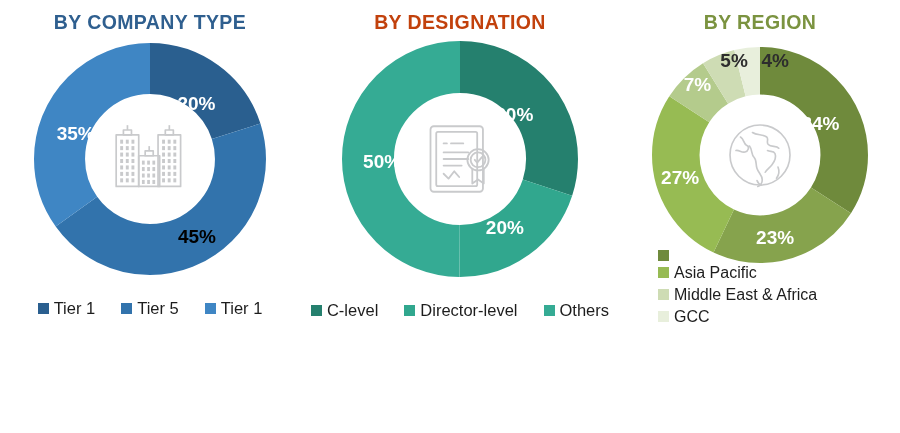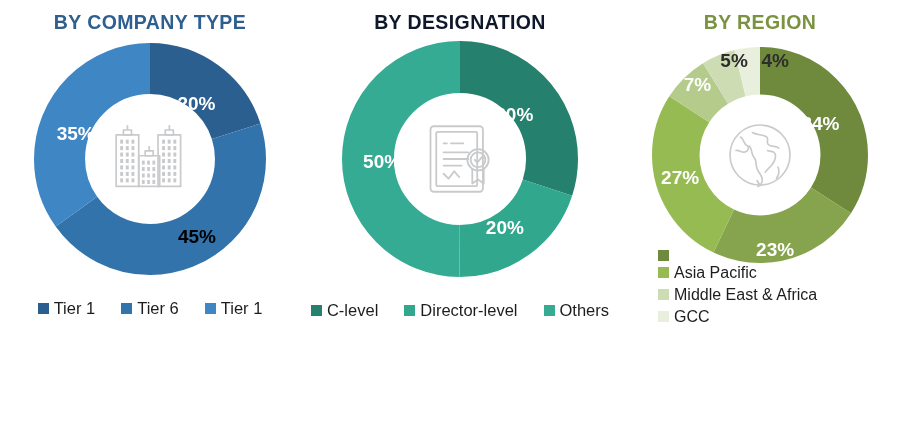--- a/index.html
+++ b/index.html
@@ -34,21 +34,21 @@
   .panel-title {
     text-align: center;
     font-size: 19.5px;
     font-weight: bold;
     letter-spacing: 0.4px;
     padding-top: 11px;
     line-height: 22px;
     white-space: nowrap;
   }
   .title-company { color: #2f5f8f; }
-  .title-designation { color: #0f172a; }
+  .title-designation { color: #c2410c; }
   .title-region { color: #7b9340; }
 
   .donut-wrap {
     position: relative;
     margin: 0 auto;
     display: block;
   }
   .donut-wrap svg { display: block; overflow: visible; }
 
   .pct-label {
@@ -211,21 +211,21 @@
         <div class="pct-label" style="left: 50%; top: 83%; color: #000000; margin-left: 47px;">45%</div>
         <div class="pct-label" style="left: 18%; top: 39%; color: rgb(255, 255, 255);">35%</div>
       </div>
     <div class="legend-h" id="legend-0">
         <div class="legend-item">
           <span class="swatch" style="background: rgb(42, 95, 143);"></span>
           <span class="legend-text">Tier 1</span>
         </div>
         <div class="legend-item">
           <span class="swatch" style="background: rgb(50, 115, 172);"></span>
-          <span class="legend-text">Tier 6</span>
+          <span class="legend-text">Tier 5</span>
         </div>
         <div class="legend-item">
           <span class="swatch" style="background: rgb(63, 134, 196);"></span>
           <span class="legend-text">Tier 1</span>
         </div>
       </div>
   </div>
 
   <div class="panel panel-designation">
     <div class="panel-title title-designation">BY DESIGNATION</div>
@@ -287,21 +287,21 @@
       <circle cx="50" cy="50" r="40" stroke="#c9cacc" stroke-width="2.2" fill="none" stroke-linecap="round" stroke-linejoin="round"></circle>
       <path d="M24 26 c5 3 4 9 8 11 c5 2 2 8 -2 9 c-5 1 -8 -3 -12 -2" stroke="#c9cacc" stroke-width="2.2" fill="none" stroke-linecap="round" stroke-linejoin="round"></path>
       <path d="M40 20 c6 4 14 2 19 6 c3 3 -1 7 2 10 c4 4 11 1 14 5" stroke="#c9cacc" stroke-width="2.2" fill="none" stroke-linecap="round" stroke-linejoin="round"></path>
       <path d="M36 38 c4 5 2 11 6 15 c4 4 2 10 4 15 c2 6 7 9 7 15 c0 5 -3 8 -6 9" stroke="#c9cacc" stroke-width="2.2" fill="none" stroke-linecap="round" stroke-linejoin="round"></path>
       <path d="M60 44 c4 2 8 0 10 4 c2 5 -1 11 -4 15 c-3 4 -7 6 -9 10" stroke="#c9cacc" stroke-width="2.2" fill="none" stroke-linecap="round" stroke-linejoin="round"></path>
       <path d="M74 66 c2 5 1 11 -2 15" stroke="#c9cacc" stroke-width="2.2" fill="none" stroke-linecap="round" stroke-linejoin="round"></path>
       <path d="M46 84 c1 3 3 5 6 6" stroke="#c9cacc" stroke-width="2.2" fill="none" stroke-linecap="round" stroke-linejoin="round"></path>
     </svg>
         </div>
         <div class="pct-label" style="left: 78%; top: 35%; color: rgb(255, 255, 255);">34%</div>
-        <div class="pct-label" style="left: 57%; top: 88%; color: rgb(255, 255, 255); margin-top: 12px;">23%</div>
+        <div class="pct-label" style="left: 57%; top: 88%; color: rgb(255, 255, 255);">23%</div>
         <div class="pct-label" style="left: 13%; top: 60%; color: rgb(255, 255, 255);">27%</div>
         <div class="pct-label" style="left: 21%; top: 17%; color: rgb(255, 255, 255);">7%</div>
         <div class="pct-label dark" style="left: 38%; top: 6%; color: rgb(45, 45, 45);">5%</div>
         <div class="pct-label dark" style="left: 57%; top: 6%; color: rgb(45, 45, 45);">4%</div>
       </div>
     <div class="legend-v" id="legend-2">
         <div class="legend-item">
           <span class="swatch" style="background: rgb(111, 138, 60);"></span>
         </div>
         <div class="legend-item">

